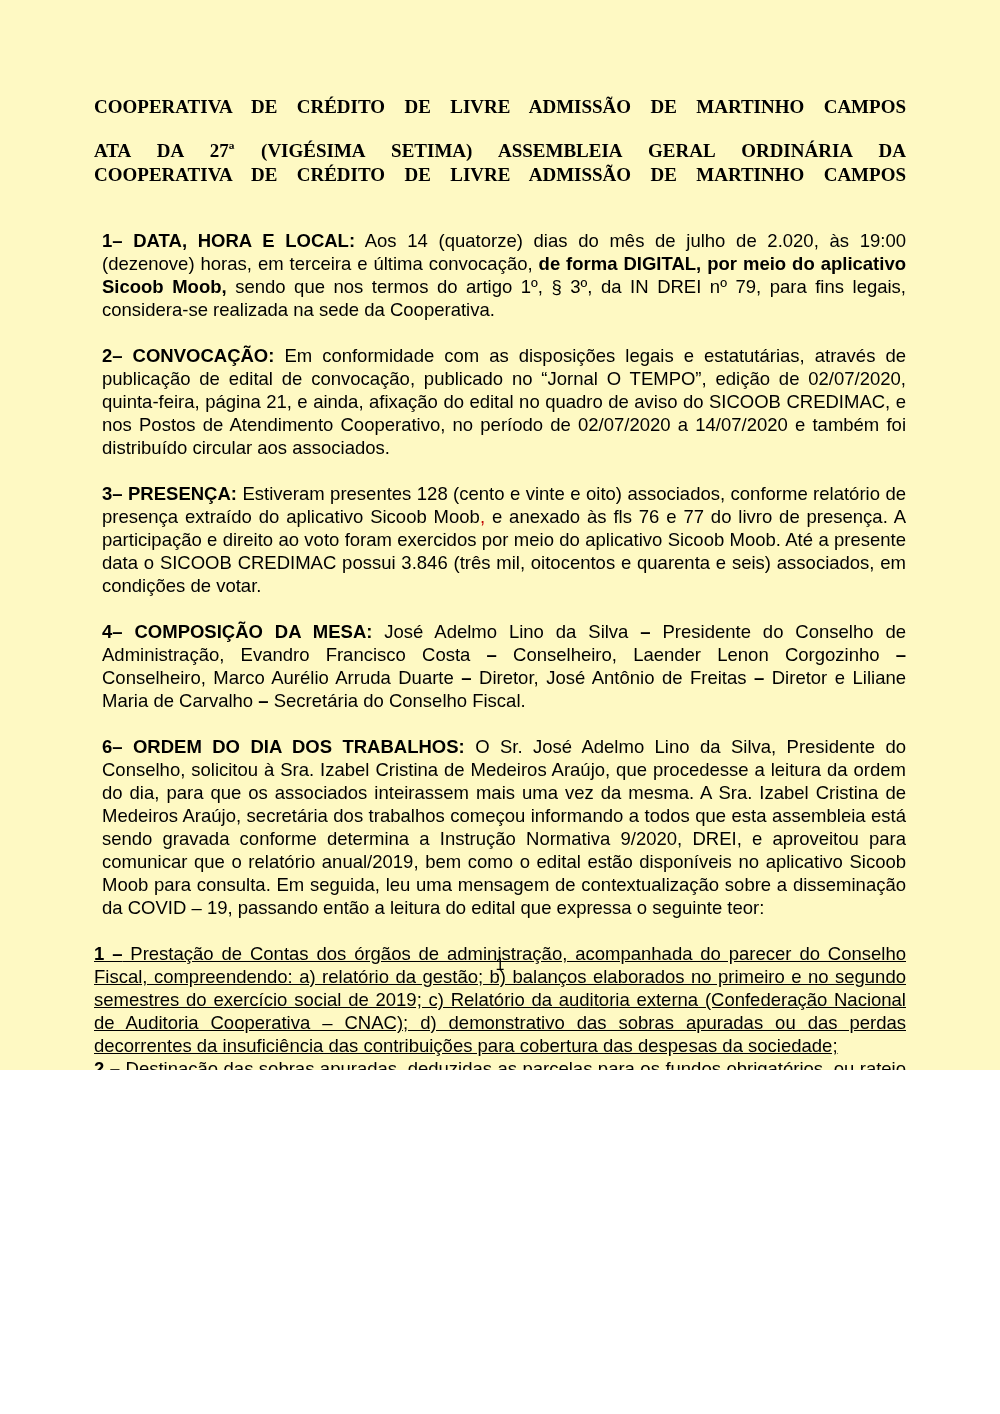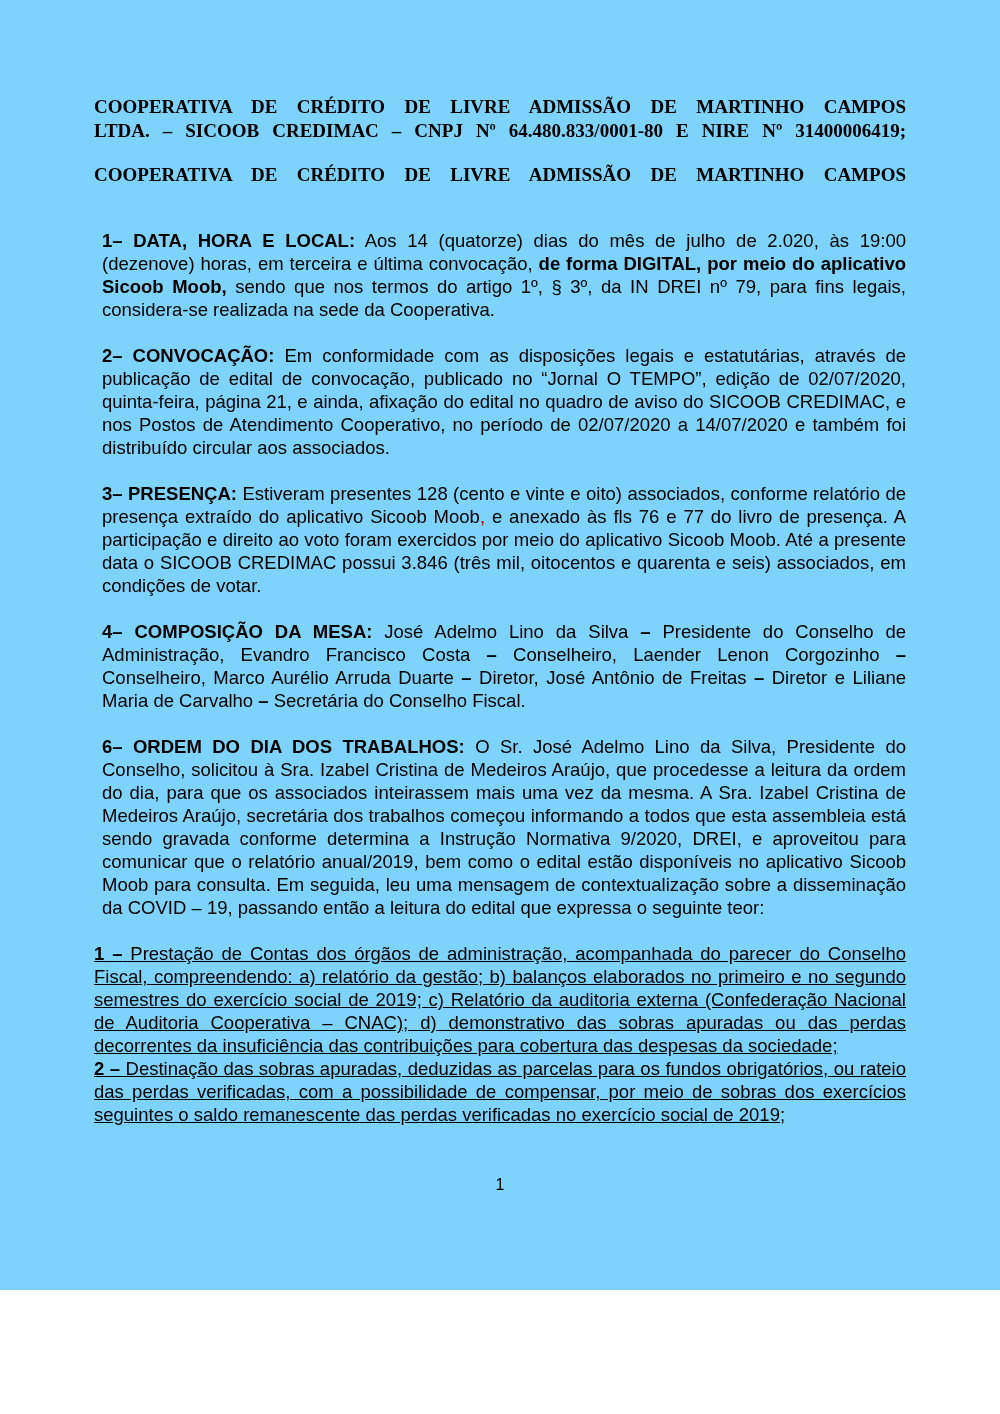--- a/index.html
+++ b/index.html
@@ -1,23 +1,23 @@
 <!DOCTYPE html>
 <html lang="pt-BR"><head>
 <meta charset="utf-8">
 <style>
   * { box-sizing: border-box; }
   html, body { margin: 0; padding: 0; background: #ffffff; }
 
   .page {
     position: relative;
     width: 1000px;
-    height: 1290px;
+    height: 1070px;
     margin: 0 auto;
-    background: #7dd3fc;
+    background: #fef9c3;
     color: #000000;
     padding: 95px 94px 0 94px;
     overflow: hidden;
     font-family: "Liberation Sans", sans-serif;
     font-size: 18.5px;
     line-height: 23px;
   }
 
   .doc-header {
     font-family: "Liberation Serif", serif;
@@ -58,24 +58,24 @@
     line-height: 18px;
   }
 </style>
 </head>
 <body>
 
 <div class="page">
 
   <div class="doc-header">
     <div class="jline">COOPERATIVA DE CRÉDITO DE LIVRE ADMISSÃO DE MARTINHO CAMPOS</div>
-    <div class="jline">LTDA. – SICOOB CREDIMAC – CNPJ Nº 64.480.833/0001-80 E NIRE Nº 31400006419;</div>
   </div>
 
   <div class="doc-header subtitle">
+    <div class="jline">ATA DA 27ª (VIGÉSIMA SETIMA) ASSEMBLEIA GERAL ORDINÁRIA DA</div>
     <div class="jline">COOPERATIVA DE CRÉDITO DE LIVRE ADMISSÃO DE MARTINHO CAMPOS</div>
   </div>
 
   <p class="para"><span class="b">1– DATA, HORA E LOCAL:</span><span> Aos 14 (quatorze) dias do mês de julho de 2.020, às 19:00 (dezenove) horas, em terceira e última convocação, </span><span class="b">de forma DIGITAL, por meio do aplicativo Sicoob Moob,</span><span> sendo que nos termos do artigo 1º, § 3º, da IN DREI nº 79, para fins legais, considera-se realizada na sede da Cooperativa.</span></p>
 
   <p class="para"><span class="b">2– CONVOCAÇÃO:</span><span> Em conformidade com as disposições legais e estatutárias, através de publicação de edital de convocação, publicado no “Jornal O TEMPO”, edição de 02/07/2020, quinta-feira, página 21, e ainda, afixação do edital no quadro de aviso do SICOOB CREDIMAC, e nos Postos de Atendimento Cooperativo, no período de 02/07/2020 a 14/07/2020 e também foi distribuído circular aos associados.</span></p>
 
   <p class="para"><span class="b">3– PRESENÇA:</span><span> Estiveram presentes 128 (cento e vinte e oito) associados, conforme relatório de presença extraído do aplicativo Sicoob Moob</span><span style="color: rgb(192, 0, 0);">,</span><span> e anexado às fls 76 e 77 do livro de presença. A participação e direito ao voto foram exercidos por meio do aplicativo Sicoob Moob. Até a presente data o SICOOB CREDIMAC possui 3.846 (três mil, oitocentos e quarenta e seis) associados, em condições de votar.</span></p>
 
   <p class="para"><span class="b">4– COMPOSIÇÃO DA MESA:</span><span> José Adelmo Lino da Silva </span><span class="b">–</span><span> Presidente do Conselho de Administração, Evandro Francisco Costa </span><span class="b">–</span><span> Conselheiro, Laender Lenon Corgozinho </span><span class="b">–</span><span> Conselheiro, Marco Aurélio Arruda Duarte </span><span class="b">–</span><span> Diretor, José Antônio de Freitas </span><span class="b">–</span><span> Diretor e Liliane Maria de Carvalho </span><span class="b">–</span><span> Secretária do Conselho Fiscal.</span></p>

